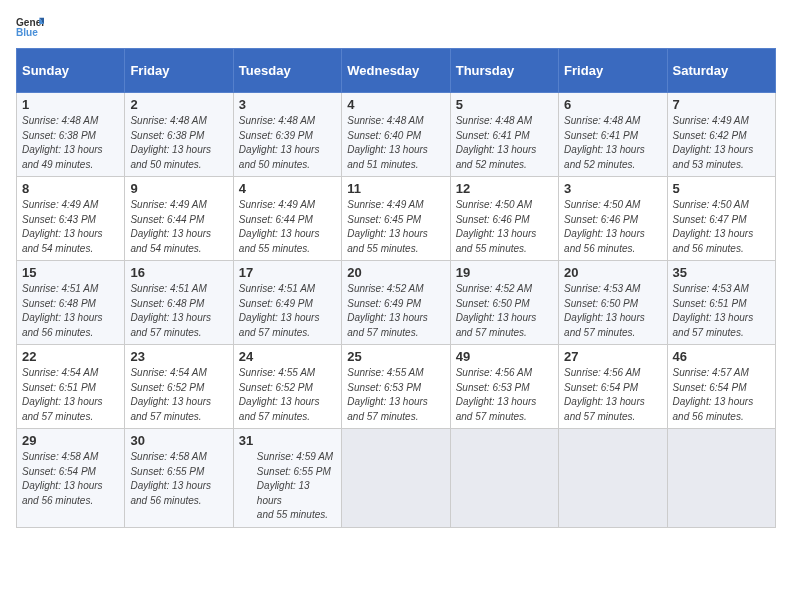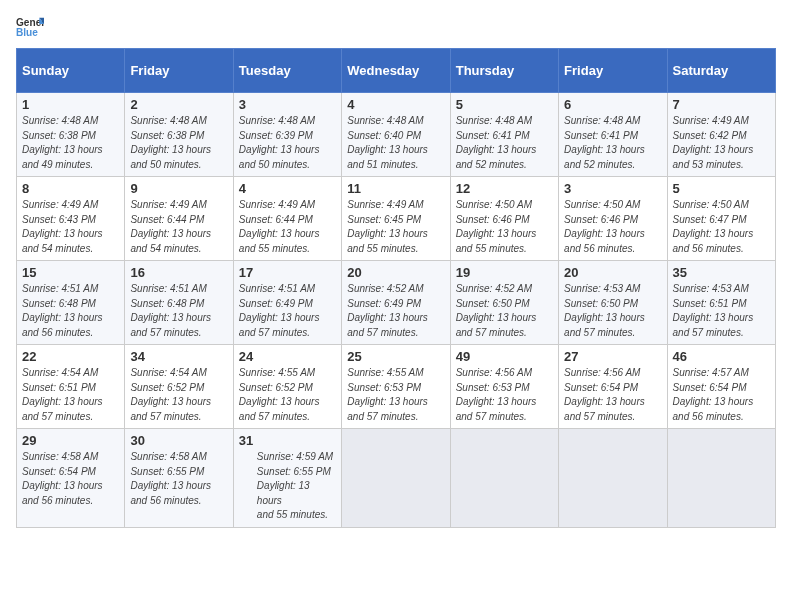--- a/index.html
+++ b/index.html
@@ -270,21 +270,21 @@
       </tr>
       <tr>
         <td>
           <span class="day-num">22</span>
           <div class="day-info" style="white-space: pre-line;">Sunrise: 4:54 AM
 Sunset: 6:51 PM
 Daylight: 13 hours
 and 57 minutes.</div>
         </td>
         <td>
-          <span class="day-num">34</span>
+          <span class="day-num">23</span>
           <div class="day-info" style="white-space: pre-line;">Sunrise: 4:54 AM
 Sunset: 6:52 PM
 Daylight: 13 hours
 and 57 minutes.</div>
         </td>
         <td>
           <span class="day-num">24</span>
           <div class="day-info" style="white-space: pre-line;">Sunrise: 4:55 AM
 Sunset: 6:52 PM
 Daylight: 13 hours

